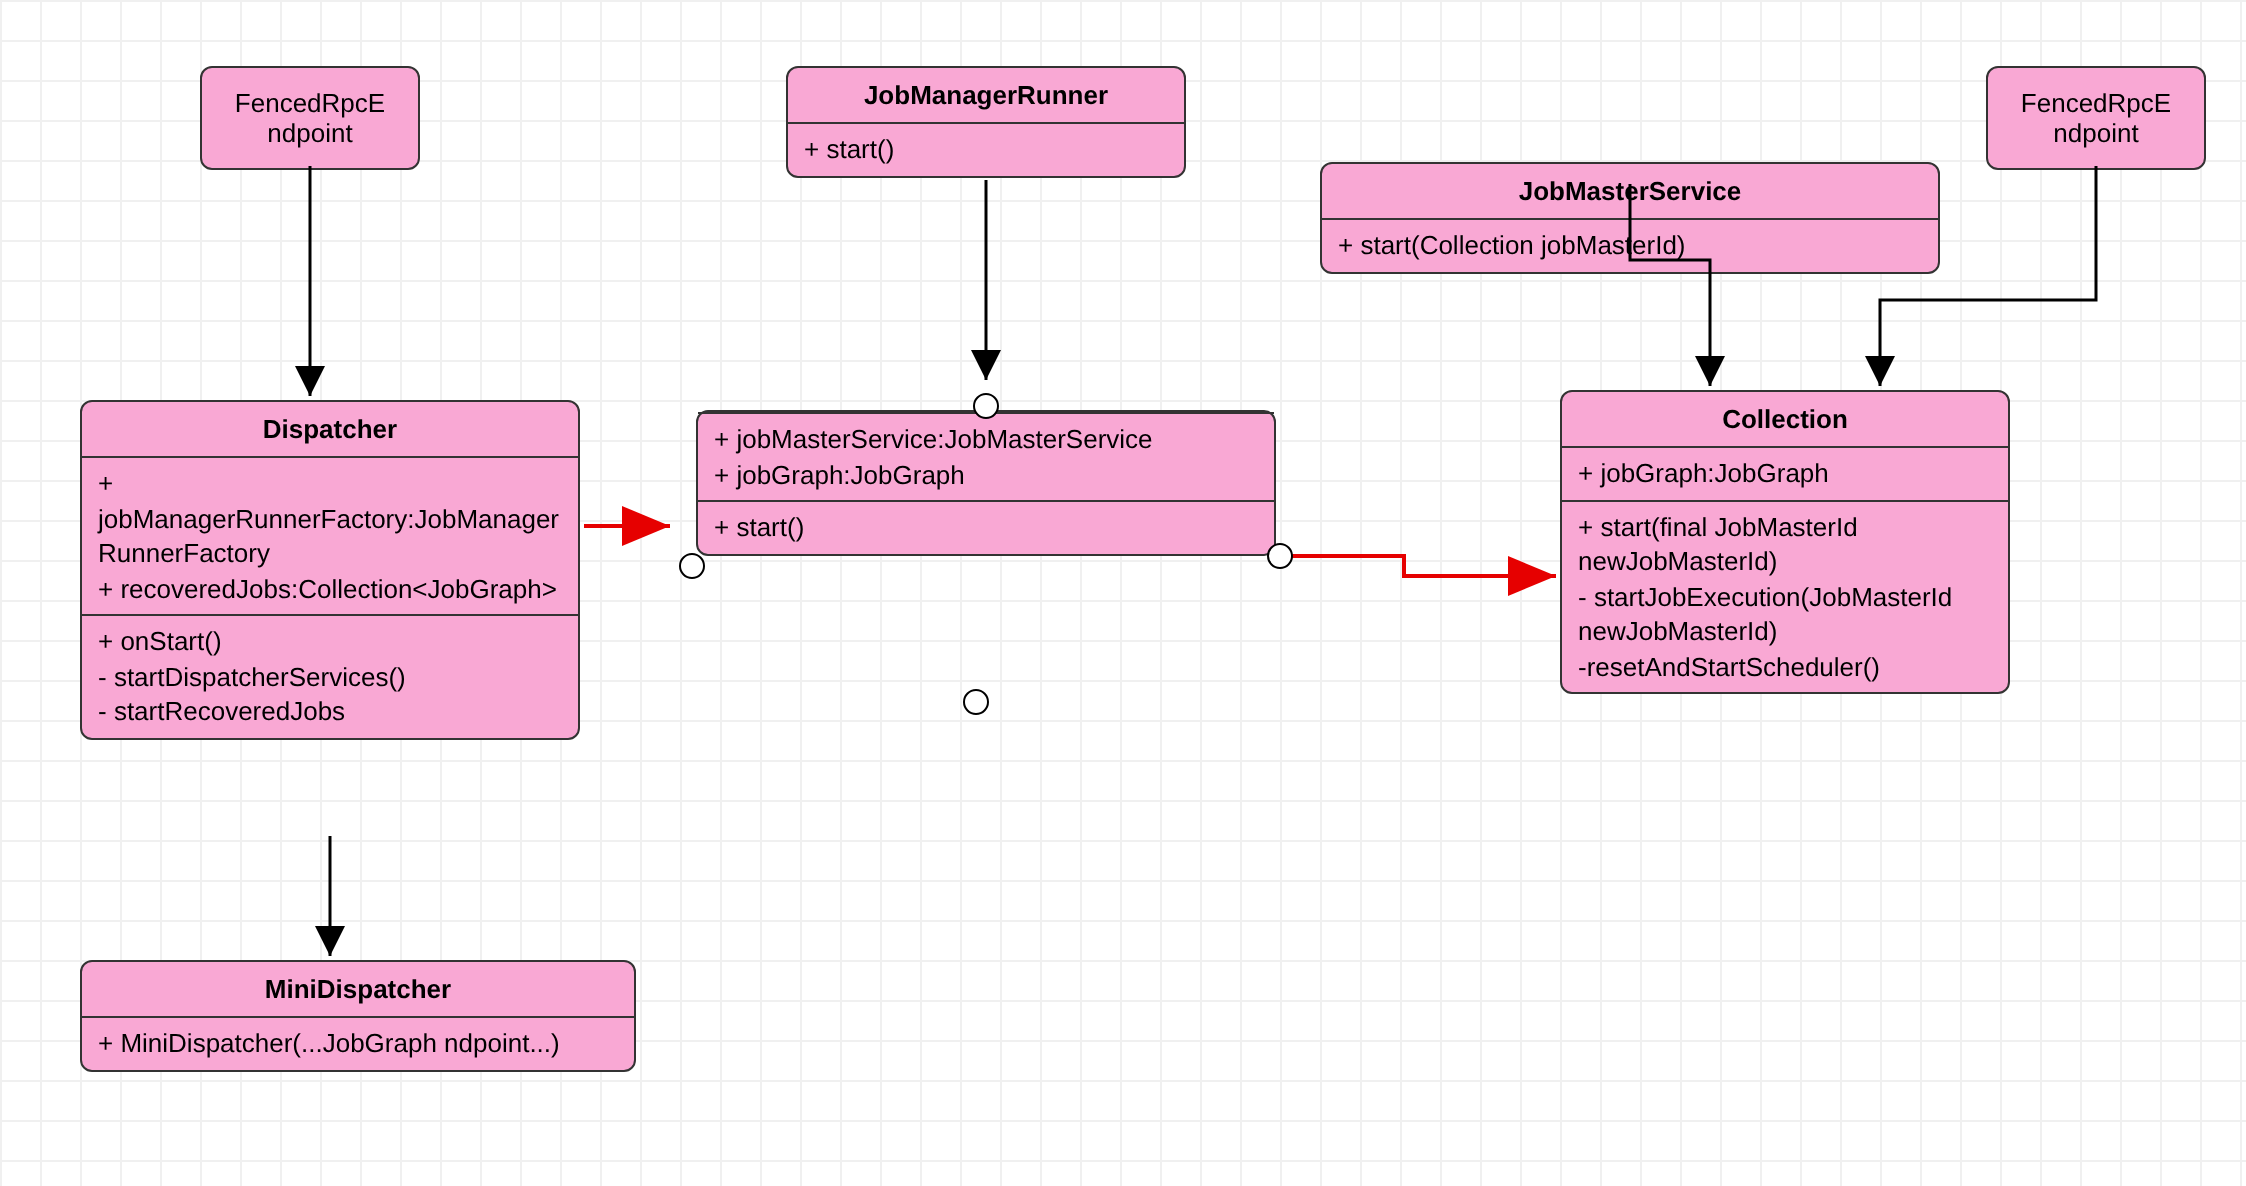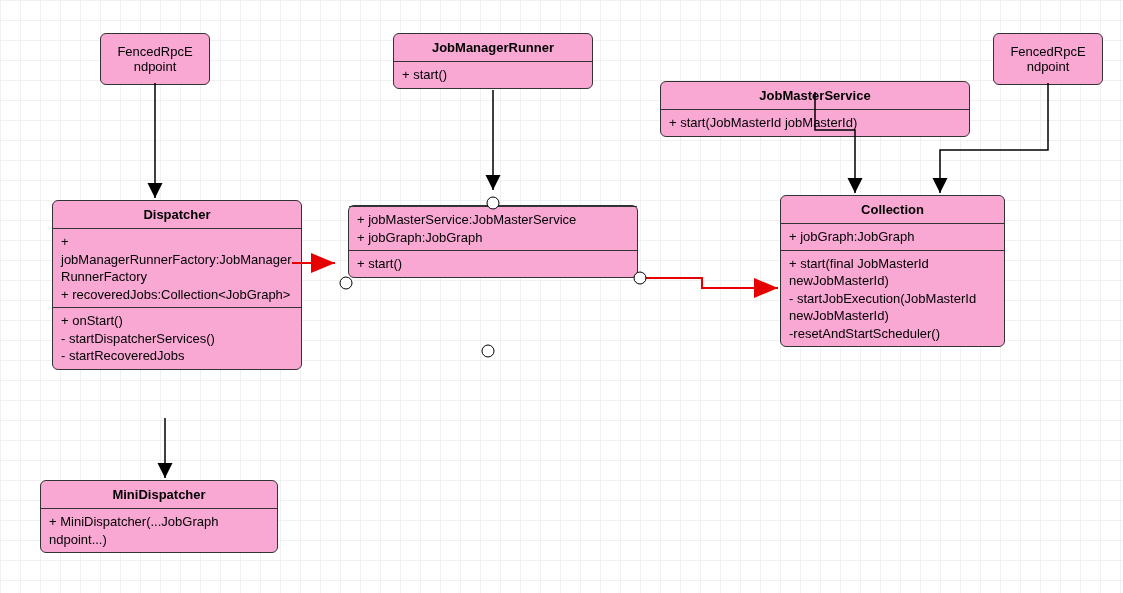--- a/index.html
+++ b/index.html
@@ -51,28 +51,28 @@
 
 <div class="node" style="left:393px; top:33px; width:200px;">
   <div class="title">JobManagerRunner</div>
   <div class="sep"></div>
   <div class="section">+ start()</div>
 </div>
 
 <div class="node" style="left:660px; top:33px; width:310px;margin-top:48px;">
   <div class="title">JobMasterService</div>
   <div class="sep"></div>
-  <div class="section">+ start(JobMasterId jobMasterId)</div>
+  <div class="section">+ start(Collection jobMasterId)</div>
 </div>
 
 <div class="node" style="left:993px; top:33px; width:110px;">
   <div class="simple">FencedRpcE<br>ndpoint</div>
 </div>
 
-<div class="node" style="left:52px; top:200px; width:250px;">
+<div class="node" style="left:40px; top:200px; width:250px;">
   <div class="title">Dispatcher</div>
   <div class="sep"></div>
   <div class="section">+ jobManagerRunnerFactory:JobManagerRunnerFactory<br>+ recoveredJobs:Collection&lt;JobGraph&gt;</div>
   <div class="sep"></div>
   <div class="section">+ onStart()<br>- startDispatcherServices()<br>-  startRecoveredJobs</div>
 </div>
 
 <div class="node" style="left:348px; top:205px; width:290px;">
   <div class="sep"></div>
   <div class="section">+ jobMasterService:JobMasterService<br>+ jobGraph:JobGraph</div>
@@ -81,21 +81,21 @@
 </div>
 
 <div class="node" style="left:780px; top:195px; width:225px;">
   <div class="title">Collection</div>
   <div class="sep"></div>
   <div class="section">+ jobGraph:JobGraph</div>
   <div class="sep"></div>
   <div class="section">+ start(final JobMasterId newJobMasterId)<br>- startJobExecution(JobMasterId newJobMasterId)<br>-resetAndStartScheduler()</div>
 </div>
 
-<div class="node" style="left:40px; top:480px; width:238px;">
+<div class="node" style="left:40px; top:480px; width:278px;">
   <div class="title">MiniDispatcher</div>
   <div class="sep"></div>
   <div class="section">+ MiniDispatcher(...JobGraph ndpoint...)</div>
 </div>
 
 <svg width="1123" height="593">
   <defs>
     <marker id="arrow-black" markerWidth="12" markerHeight="12" refX="10" refY="5" orient="auto">
       <path d="M0,0 L10,5 L0,10 Z" fill="#000"></path>
     </marker>

